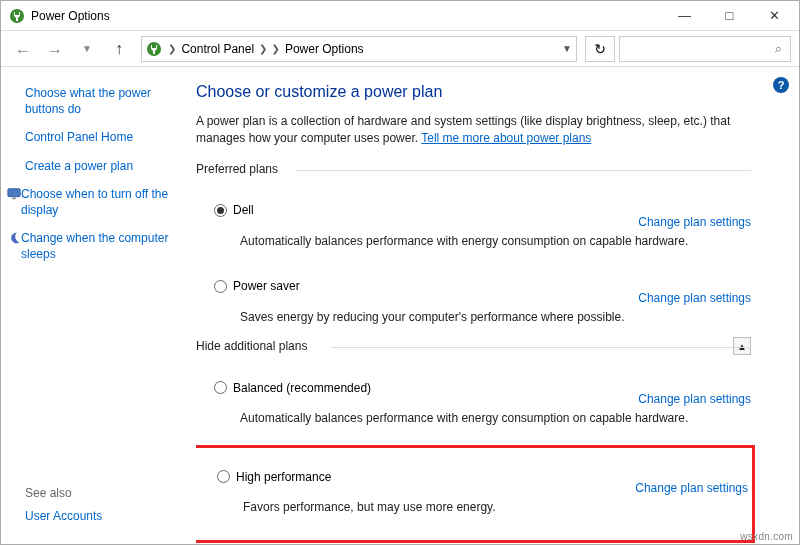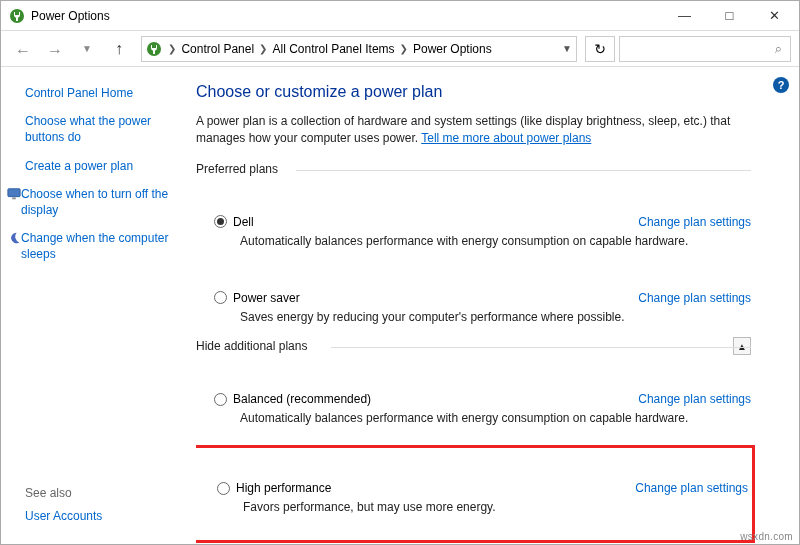--- a/index.html
+++ b/index.html
@@ -32,21 +32,21 @@
 .content { flex: 1; padding: 16px 24px 10px 0; overflow-y: auto; }
 .content-inner { max-width: 555px; }
 h1.page-title { font-size: 16px; font-weight: 400; color: #003399; margin-bottom: 12px; }
 .intro { font-size: 12px; color: #222; line-height: 1.45; margin-bottom: 14px; }
 .intro a { color: #0066cc; text-decoration: underline; }
 .group-label { font-size: 12px; color: #222; padding-bottom: 2px; margin-bottom: 10px; position: relative; }
 .group-label::after { content: ""; position: absolute; left: 100px; right: 0; top: 50%; border-top: 1px solid #ddd; }
 .group-label.long::after { left: 135px; }
 .expand-btn { position: absolute; right: 0; top: -2px; width: 18px; height: 18px; border: 1px solid #bbb; background: #f6f6f6; display: flex; align-items: center; justify-content: center; font-size: 10px; }
 .plan { padding: 4px 0 14px 18px; position: relative; }
-.plan-head { display: flex; align-items: flex-end; justify-content: space-between; }
+.plan-head { display: flex; align-items: center; justify-content: space-between; }
 .radio-wrap { display: flex; align-items: center; gap: 6px; }
 .radio { width: 13px; height: 13px; border: 1px solid #666; border-radius: 50%; display: flex; align-items: center; justify-content: center; flex-shrink: 0; background: #fff; }
 .radio.checked::after { content: ""; width: 7px; height: 7px; background: #333; border-radius: 50%; }
 .plan-name { font-size: 12px; color: #000; }
 .change-link { color: #0066cc; font-size: 12px; text-decoration: none; margin-top: 23px; }
 .plan-desc { font-size: 12px; color: #222; margin-top: 4px; margin-left: 26px; line-height: 1.4; }
 .highlight-box { border: 3px solid #ee2222; padding: 6px 4px 24px 4px; margin-left: -4px; margin-right: -4px; margin-top: 4px; }
 .watermark { position: absolute; right: 6px; bottom: 2px; font-size: 10px; color: #888; letter-spacing: 0.3px; }
 .power-ico-svg circle.bg { fill: #3a8a2e; }
 .power-ico-svg path.plug { fill: #fff; }
@@ -73,40 +73,39 @@
   <div class="nav-arrow" style="font-size:10px;">▼</div>
   <div class="nav-arrow enabled">↑</div>
   <div class="addressbar">
     <svg class="icon power-ico-svg" viewBox="0 0 16 16">
         <circle class="bg" cx="8" cy="8" r="7"></circle>
         <path class="plug" d="M6 4v3h4V4h1v3a3 3 0 0 1-2 2.8V13H7V9.8A3 3 0 0 1 5 7V4z"></path>
       </svg>
     <span class="crumb-sep">❯</span>
     <span class="crumb">Control Panel</span>
     <span class="crumb-sep">❯</span>
-    <span class="crumb">All Control Panel Items</span>
     <span class="crumb-sep">❯</span>
     <span class="crumb">Power Options</span>
     <span class="addr-spacer"></span>
     <span class="addr-end">
         <span>▼</span>
       </span>
   </div>
   <div class="refresh-btn">↻</div>
   <div class="searchbox">
     <span>⌕</span>
   </div>
 </div>
 
 <div class="body-area">
   <div class="help-icon">?</div>
 
   <div class="sidebar">
+    <a>Choose what the power buttons do</a>
     <a>Control Panel Home</a>
-    <a>Choose what the power buttons do</a>
     <a>Create a power plan</a>
     <div class="with-icon">
       <svg class="small-ico" viewBox="0 0 16 16">
           <rect x="1" y="2" width="14" height="9" rx="1" fill="#4a7abf" stroke="#2a5a9f"></rect>
           <rect x="6" y="12" width="4" height="2" fill="#888"></rect>
         </svg>
       <a>Choose when to turn off the display</a>
     </div>
     <div class="with-icon">
       <svg class="small-ico" viewBox="0 0 16 16">

